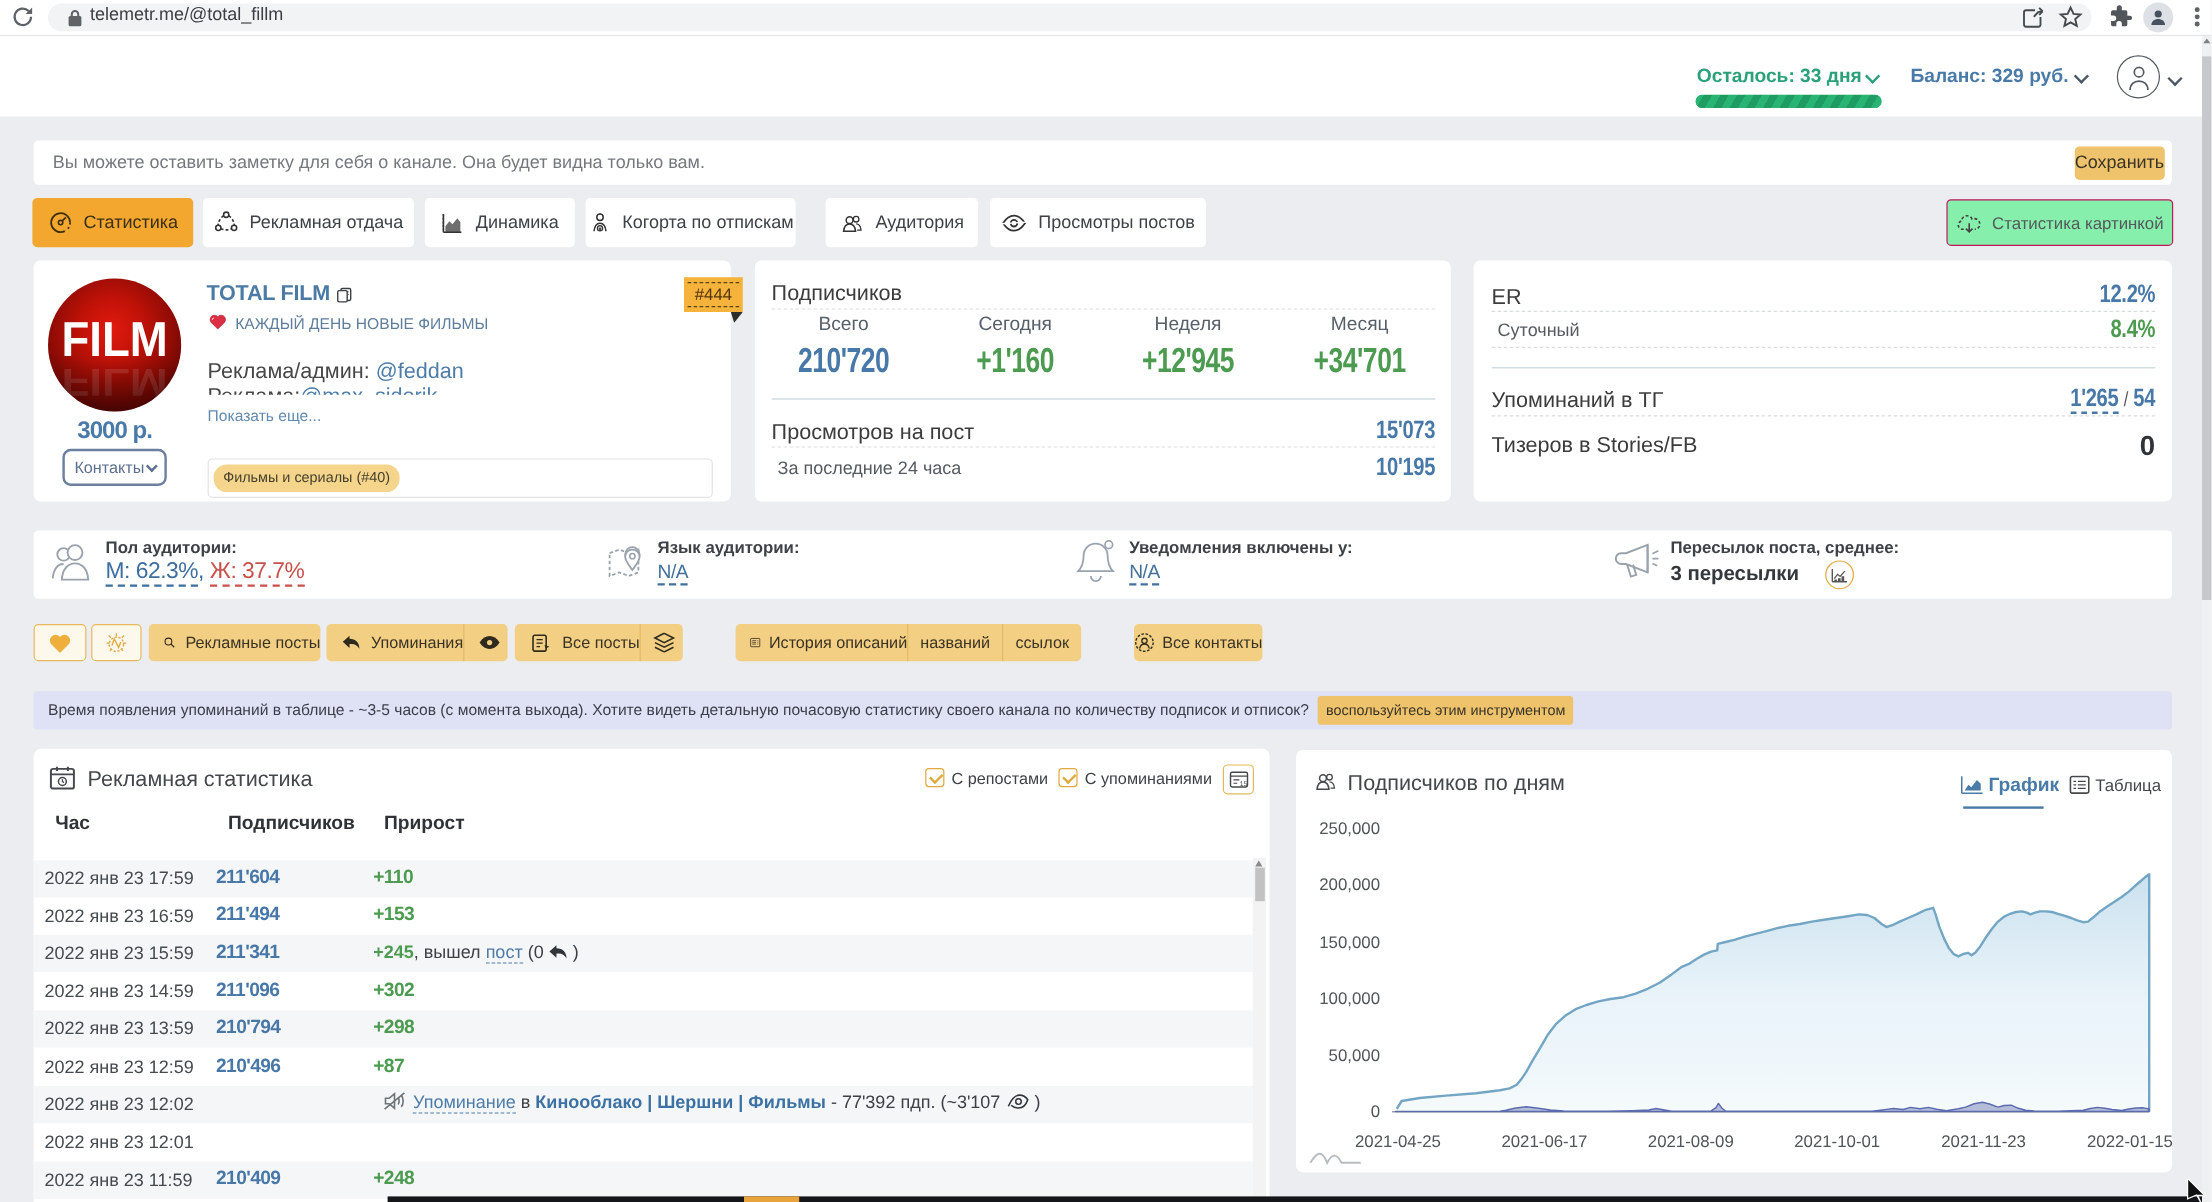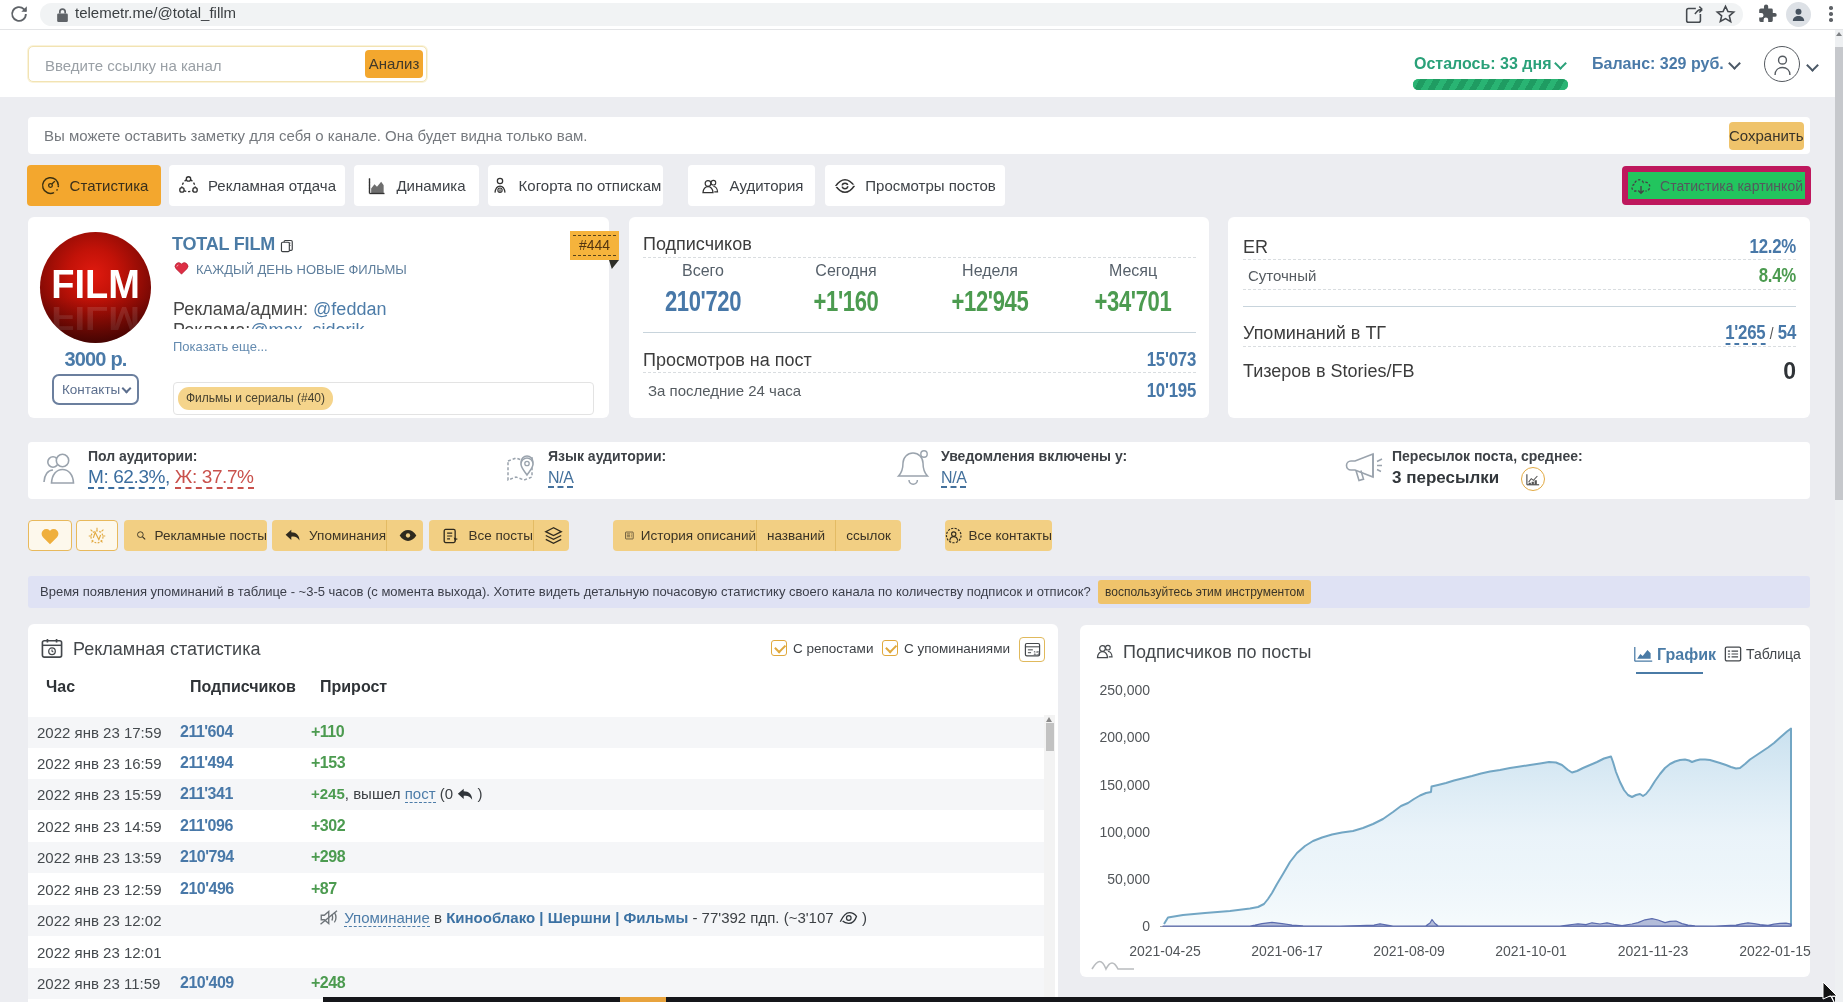--- a/index.html
+++ b/index.html
@@ -30,21 +30,21 @@
 #savebtn{position:absolute;right:6px;top:5px;width:75px;height:28px;background:#efc36b;border-radius:4px;font-size:15px;color:#39342a;line-height:28px;}
 
 .tab{position:absolute;top:165px;height:41px;background:#fff;border-radius:4px;font-size:15px;color:#3e4247;display:flex;align-items:center;justify-content:center;gap:9px;white-space:nowrap;}
 .tab svg{flex:0 0 auto;}
 #tab1{left:27px;width:134px;background:#f3a72e;color:#392f1b;}
 #tab2{left:169px;width:176px;}
 #tab3{left:354px;width:125px;}
 #tab4{left:488px;width:175px;}
 #tab5{left:688px;width:127px;}
 #tab6{left:825px;width:180px;}
-#tabimg{left:1622px;width:189px;border:6px solid #be185d;color:#54585d;position:absolute;top:166px;height:39px;background:#22c55e;border-radius:4px;display:flex;align-items:center;justify-content:center;gap:8px;font-size:14px;}
+#tabimg{left:1622px;width:189px;border:1px solid #be185d;color:#54585d;position:absolute;top:166px;height:39px;background:#86efac;border-radius:4px;display:flex;align-items:center;justify-content:center;gap:8px;font-size:14px;}
 
 #p1{left:28px;top:217px;width:581px;height:201px;}
 #p2{left:629px;top:217px;width:580px;height:201px;}
 #p3{left:1228px;top:217px;width:582px;height:201px;}
 #logo{position:absolute;left:40px;top:232px;width:111px;height:111px;border-radius:50%;background:radial-gradient(circle at 48% 38%,#e01a0f 0%,#c21208 28%,#930c05 55%,#5e0503 82%,#430402 100%);overflow:hidden;}
 #logo .ftxt{position:absolute;left:0;top:31px;width:100%;text-align:center;font-size:38px;font-weight:bold;color:#fff;letter-spacing:0px;transform:scaleY(1.08);}
 #logo .frefl{position:absolute;left:0;top:64px;width:100%;text-align:center;font-size:38px;font-weight:bold;color:#ffffff;opacity:0.12;letter-spacing:0;transform:scaleY(-0.85);}
 #logo .fshade{position:absolute;left:0;top:66px;width:100%;height:45px;background:linear-gradient(#00000000,#00000055);}
 #price{position:absolute;left:40px;top:348px;width:111px;text-align:center;font-size:20px;font-weight:bold;color:#4a7aa8;letter-spacing:-0.8px;}
 #contacts{position:absolute;left:52px;top:374px;width:87px;height:31px;border:2px solid #6b7f9e;border-radius:7px;color:#5c6f8e;font-size:13.5px;line-height:27px;padding-left:8px;}
@@ -135,24 +135,20 @@
       <path fill="#51565b" d="M20.5 11h-2.2V7.5A1.5 1.5 0 0 0 16.8 6h-3.5V3.8a2.3 2.3 0 0 0-4.6 0V6H5.2A1.7 1.7 0 0 0 3.5 7.7v3.1h2.2a2.5 2.5 0 0 1 0 5H3.5v3.1A1.7 1.7 0 0 0 5.2 20.6h3.1v-2.2a2.5 2.5 0 0 1 5 0v2.2h3.5a1.5 1.5 0 0 0 1.5-1.5V15h2.3a2 2 0 0 0 0-4z"></path>
     </svg>
   <div class="abs" style="left:1786px;top:2px;width:25px;height:25px;border-radius:50%;background:#dde1e6;"></div>
   <svg class="abs" style="left:1790px;top:6px" width="17" height="17" viewBox="0 0 24 24">
       <circle cx="12" cy="8" r="4.2" fill="#46525f"></circle>
       <path d="M4 21c0-4.4 3.6-7 8-7s8 2.6 8 7z" fill="#46525f"></path>
     </svg>
   <div class="abs" style="left:1829px;top:6px;width:3.5px;height:3.5px;border-radius:50%;background:#5f6368;box-shadow:0 6px 0 #5f6368,0 12px 0 #5f6368;"></div>
 </div>
 <div id="hdr">
-  <div id="searchbox">
-      <span class="ph">Введите ссылку на канал</span>
-      <div id="analyz">Анализ</div>
-    </div>
   <div class="abs grn" style="left:1414px;top:25px;">Осталось: 33 дня</div>
   <span class="chev abs" style="left:1556px;top:29px;border-color:#2aa179;"></span>
   <div id="progress">
       <div class="stripes"></div>
     </div>
   <div class="abs blu2" style="left:1592px;top:25px;">Баланс: 329 руб.</div>
   <span class="chev abs" style="left:1730px;top:29px;border-color:#4b5866;"></span>
   <div class="abs" style="left:1764px;top:16px;width:36px;height:36px;border-radius:50%;border:1.6px solid #555a60;"></div>
   <svg class="abs" style="left:1772px;top:23px" width="21" height="23" viewBox="0 0 24 26">
       <circle cx="12" cy="8" r="4.5" fill="none" stroke="#555a60" stroke-width="1.6"></circle>
@@ -444,21 +440,21 @@
     <div class="thumb"></div>
   </div>
 
 <div id="chartcard">
 <svg style="position:absolute;left:14px;top:16px;" width="22" height="20" viewBox="0 0 24 24">
       <circle cx="9" cy="9" r="3.4" fill="none" stroke="#44484c" stroke-width="1.5"></circle>
       <circle cx="15.5" cy="8" r="2.8" fill="none" stroke="#44484c" stroke-width="1.3"></circle>
       <path d="M3 20c.4-4.5 2.6-7.3 6-7.3s5.6 2.8 6 7.3z" fill="none" stroke="#44484c" stroke-width="1.5"></path>
       <path d="M15.5 12.6c2.8 0 4.6 2.4 5 6.4h-4" fill="none" stroke="#44484c" stroke-width="1.3"></path>
     </svg>
-<div id="ctitle">Подписчиков по посты</div>
+<div id="ctitle">Подписчиков по дням</div>
 <svg style="position:absolute;left:554px;top:21px;" width="19" height="16" viewBox="0 0 24 20">
       <path d="M1 19V1" stroke="#4a7ba6" stroke-width="1.6"></path>
       <path d="M1 19h22" stroke="#4a7ba6" stroke-width="1.6"></path>
       <path d="M4 16l4-6 3 2.5L17 5l4 4v7z" fill="#4a7ba6"></path>
     </svg>
 <div id="ctab1">График</div>
 <div id="ctabu"></div>
 <svg style="position:absolute;left:644px;top:21px;" width="18" height="16" viewBox="0 0 24 22">
       <rect x="1.5" y="1.5" width="21" height="19" rx="2" fill="none" stroke="#44484c" stroke-width="1.8"></rect>
       <path d="M5 7h3M5 11h3M5 15h3M10 7h9M10 11h9M10 15h9" stroke="#44484c" stroke-width="1.5"></path>

